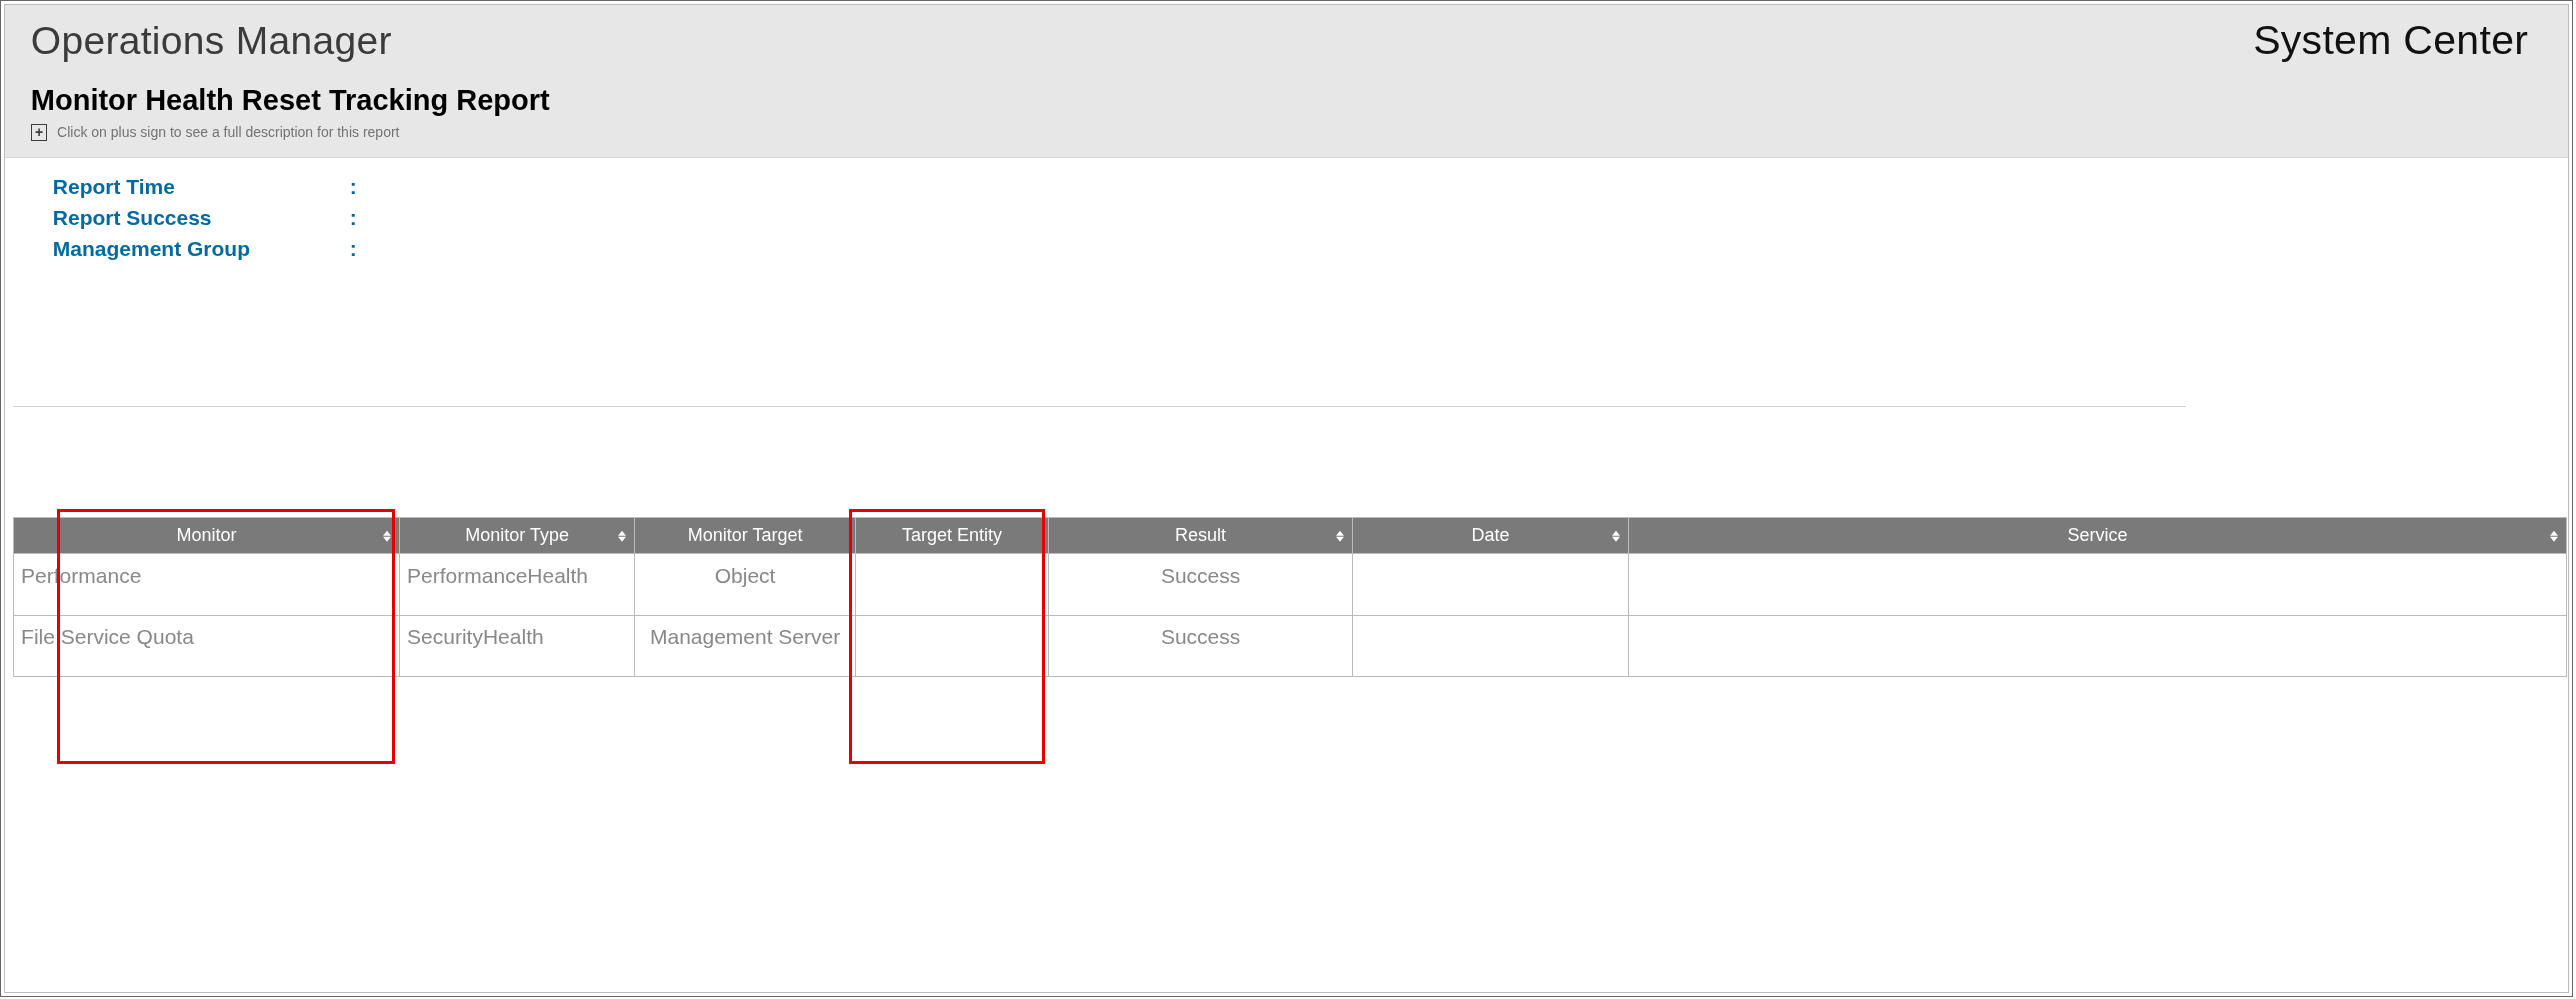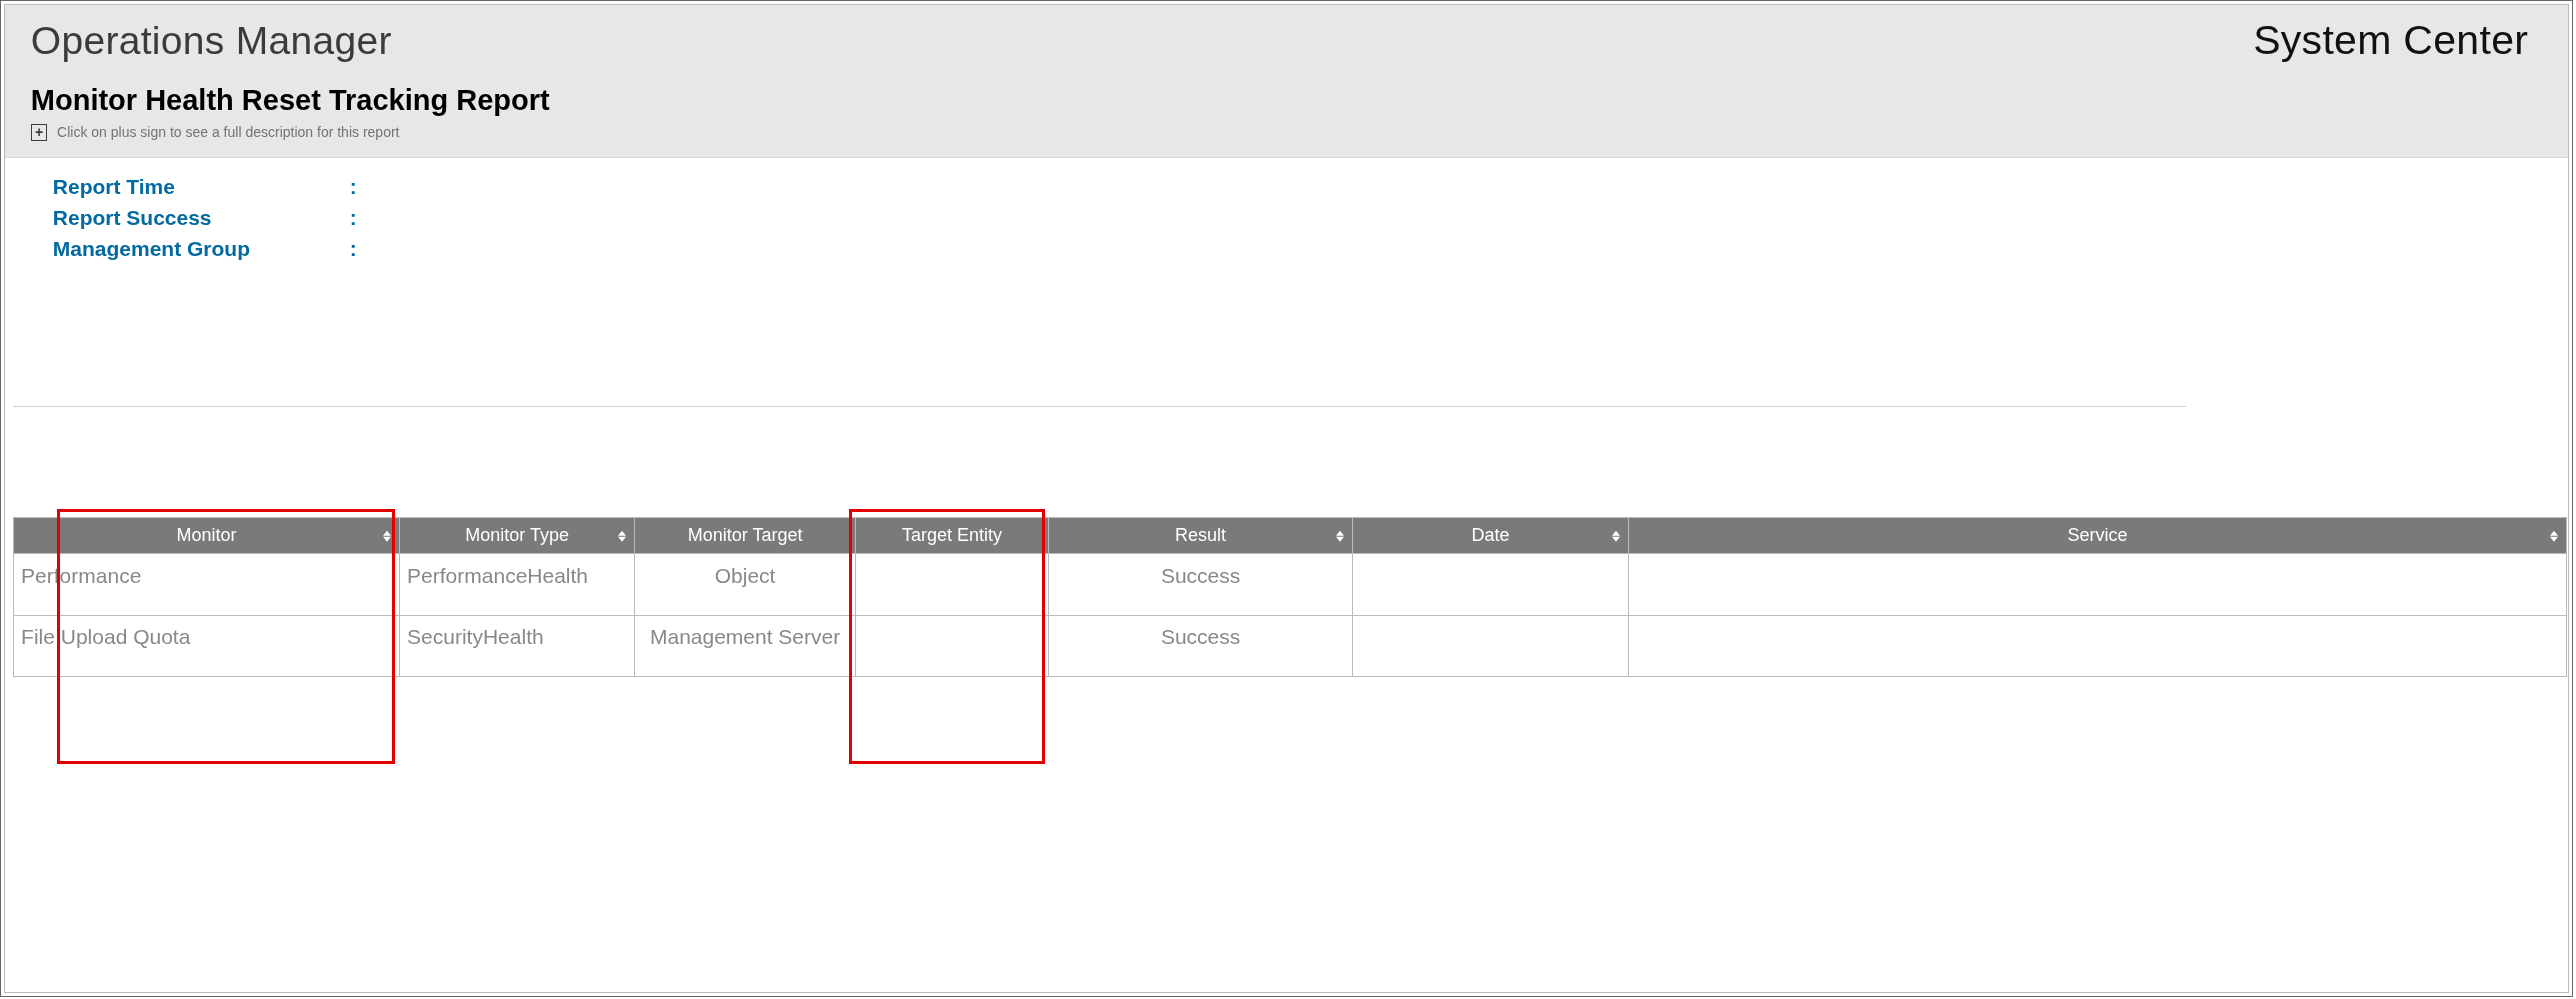--- a/index.html
+++ b/index.html
@@ -279,21 +279,21 @@
           <tr>
             <td>Performance</td>
             <td>PerformanceHealth</td>
             <td class="center">Object</td>
             <td class="center"></td>
             <td class="center">Success</td>
             <td class="center"></td>
             <td></td>
           </tr>
           <tr>
-            <td>File Upload Quota</td>
+            <td>File Service Quota</td>
             <td>SecurityHealth</td>
             <td class="center">Management Server</td>
             <td class="center"></td>
             <td class="center">Success</td>
             <td class="center"></td>
             <td></td>
           </tr>
         </tbody>
       </table>
 

